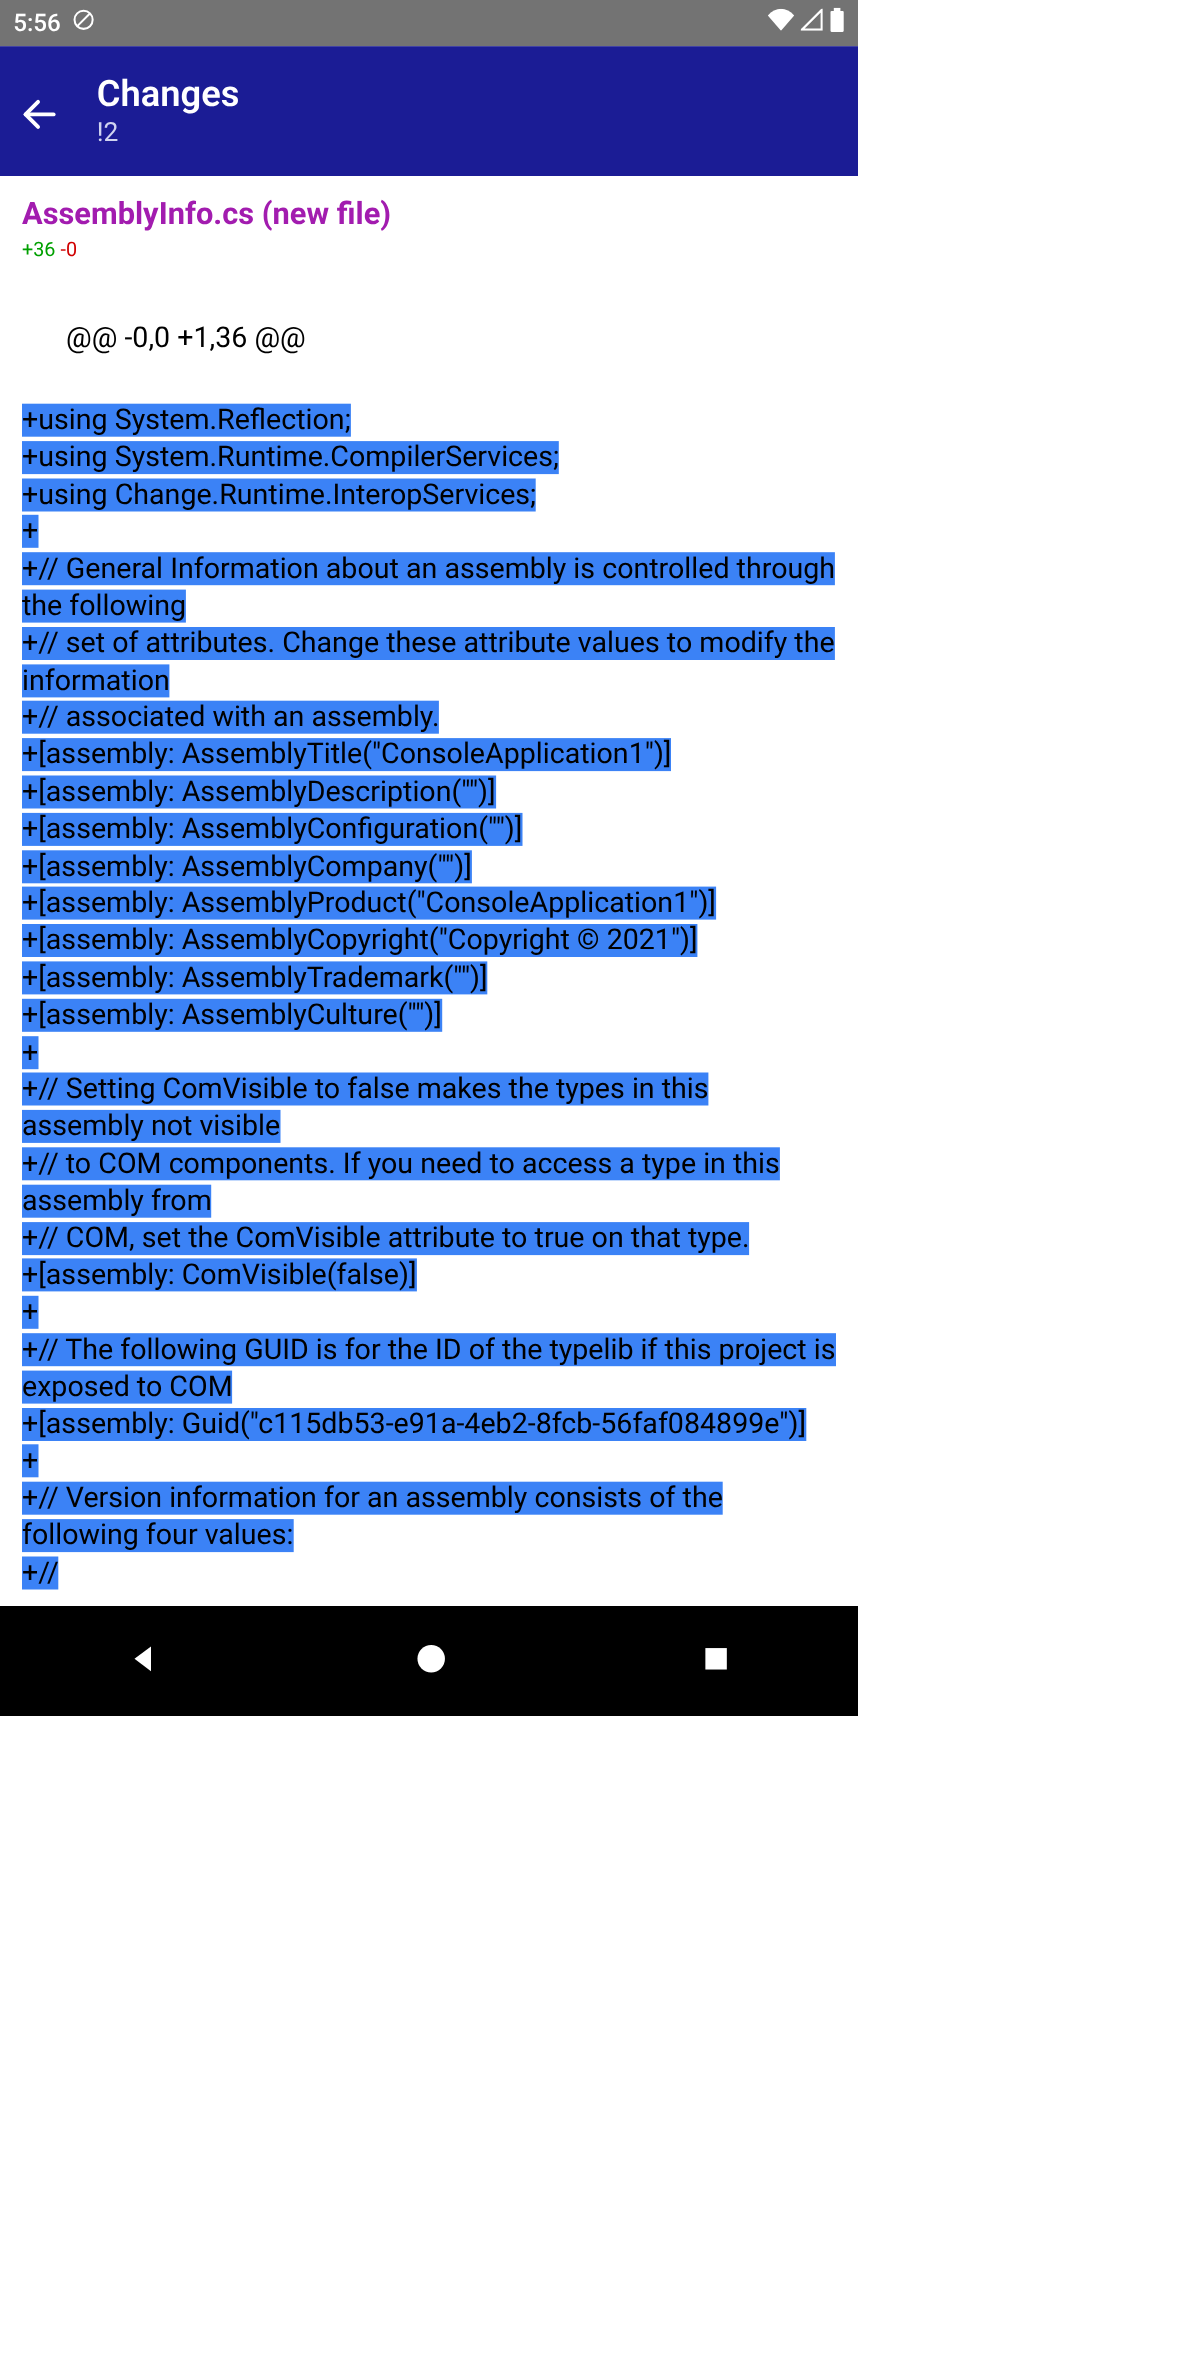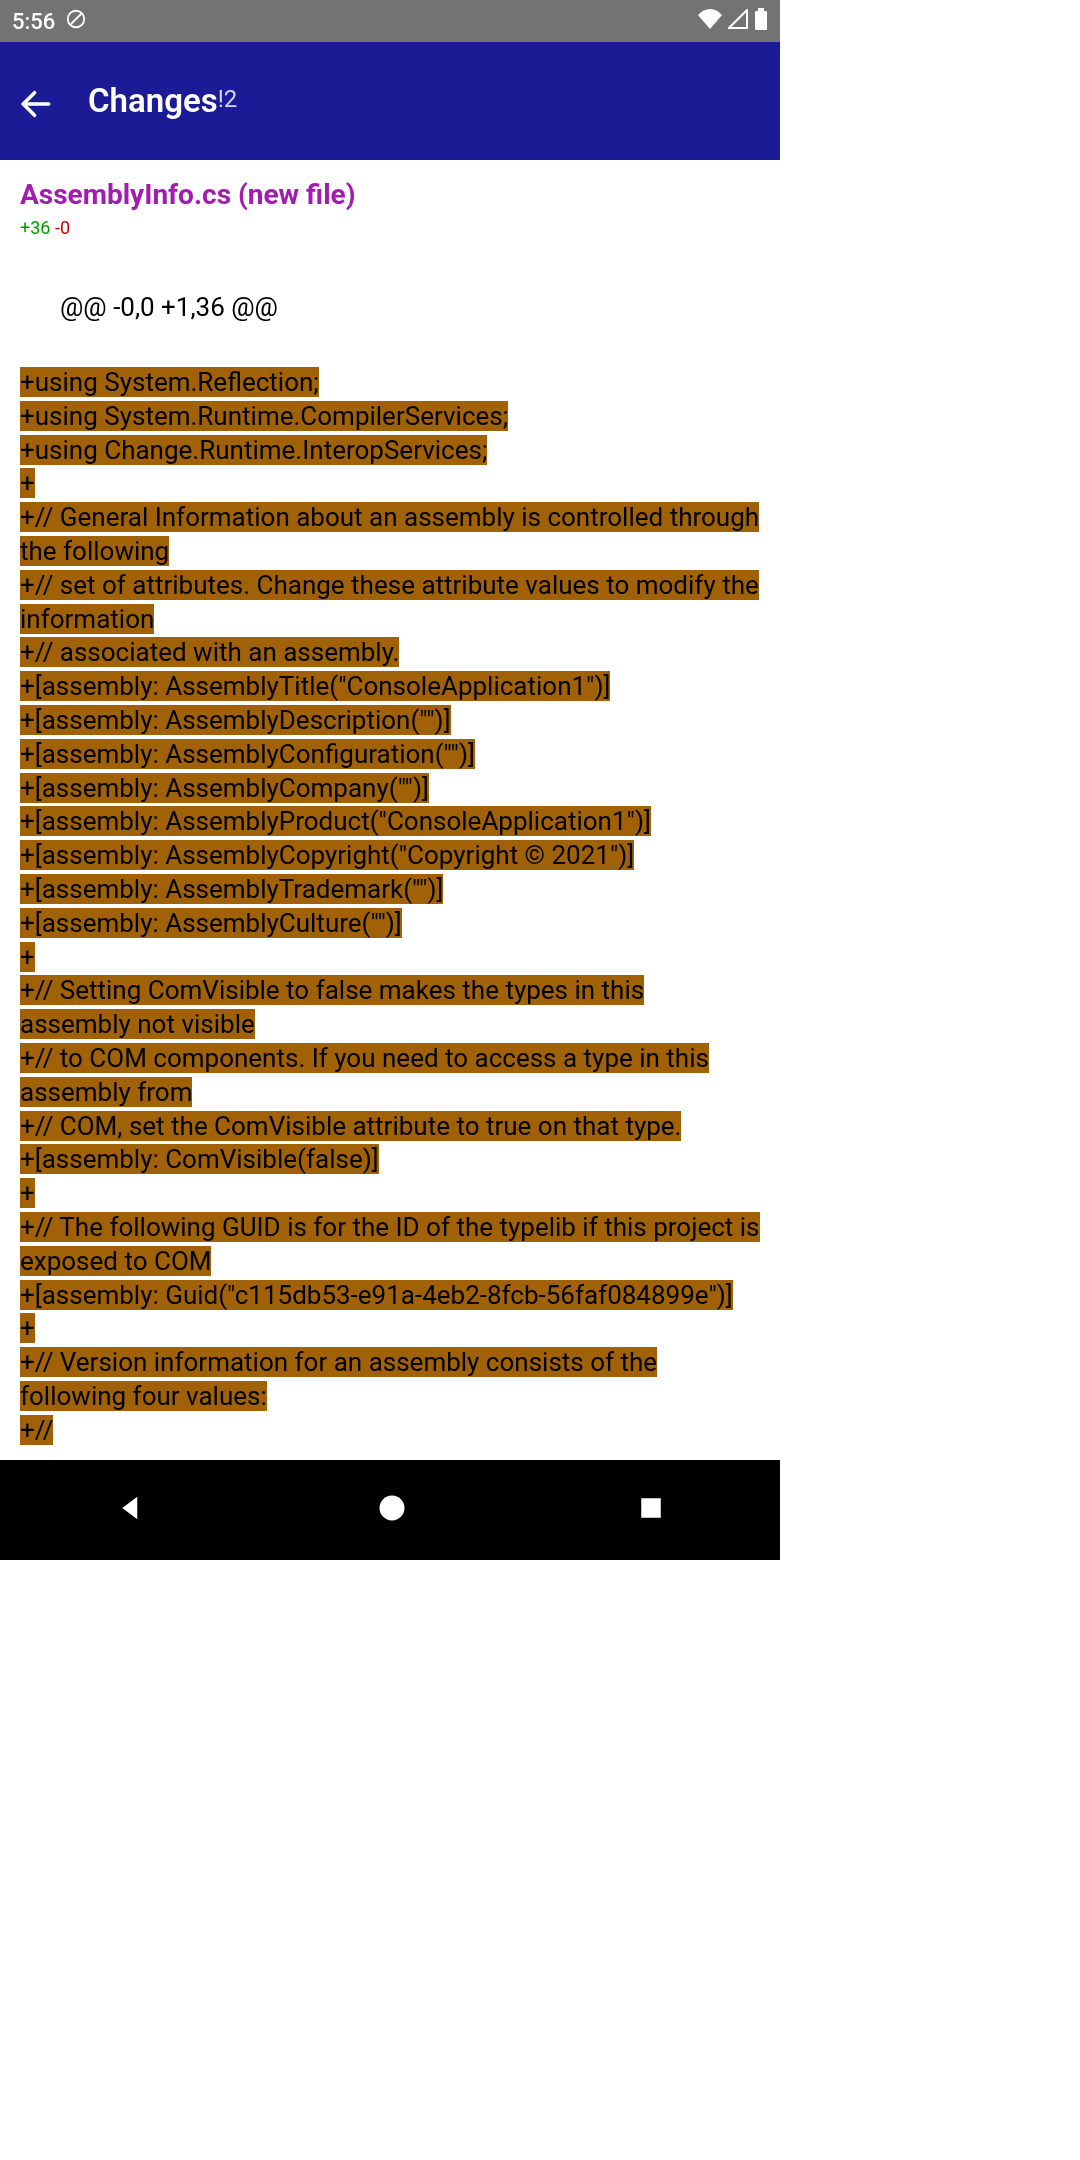--- a/index.html
+++ b/index.html
@@ -6,32 +6,32 @@
   html, body { width: 780px; height: 1560px; overflow: hidden; font-family: Roboto, -apple-system, Helvetica, Arial, sans-serif; }
   
   .status-bar { background:#737373; color:#fff; height:42px; display:flex; align-items:center; justify-content:space-between; padding:0 12px; font-size:22px; font-weight:500; }
   .status-left { display:flex; align-items:center; gap:10px; }
   .status-right { display:flex; align-items:center; gap:6px; }
   .status-right svg { fill:#fff; }
   
   .app-bar { background:#1b1c95; color:#fff; height:118px; display:flex; align-items:center; padding:0 16px; }
   .back-arrow { width:40px; height:40px; display:flex; align-items:center; justify-content:center; margin-right:32px; margin-top:6px; }
   .back-arrow svg { stroke:#fff; fill:none; }
-  .titles { display:flex; flex-direction:row; }
+  .titles { display:flex; flex-direction:column; }
   .title-main { font-size:33px; font-weight:600; line-height:1.1; }
   .title-sub { font-size:24px; color:#d0d4f0; font-weight:400; margin-top:2px; }
   
   .content { background:#fff; padding:18px 20px 0 20px; height:1300px; overflow:hidden; }
   .file-header { font-size:28px; font-weight:700; color:#a21caf; }
   .counts { margin-top:6px; font-size:18px; }
   .added-count { color:#00a000; }
   .removed-count { color:#d00000; }
   .hunk { margin-top:54px; font-size:26px; color:#000;margin-left:40px; }
   .diff-body { margin-top:44px; font-size:26px; line-height:1.30; color:#000; word-wrap:break-word; }
-  .diff-line-add { background:#a16207;margin-top:35px; }
+  .diff-line-add { background:#3b82f6;margin-top:35px; }
   
   .nav-bar { background:#000; height:100px; display:flex; align-items:center; justify-content:space-around; position:absolute; top:1460px; left:0; width:780px; }
   .nav-bar svg { fill:#fff; }
 </style>
 </head>
 <body>
 
 <div class="status-bar">
   <div class="status-left">
     <span>5:56</span>

